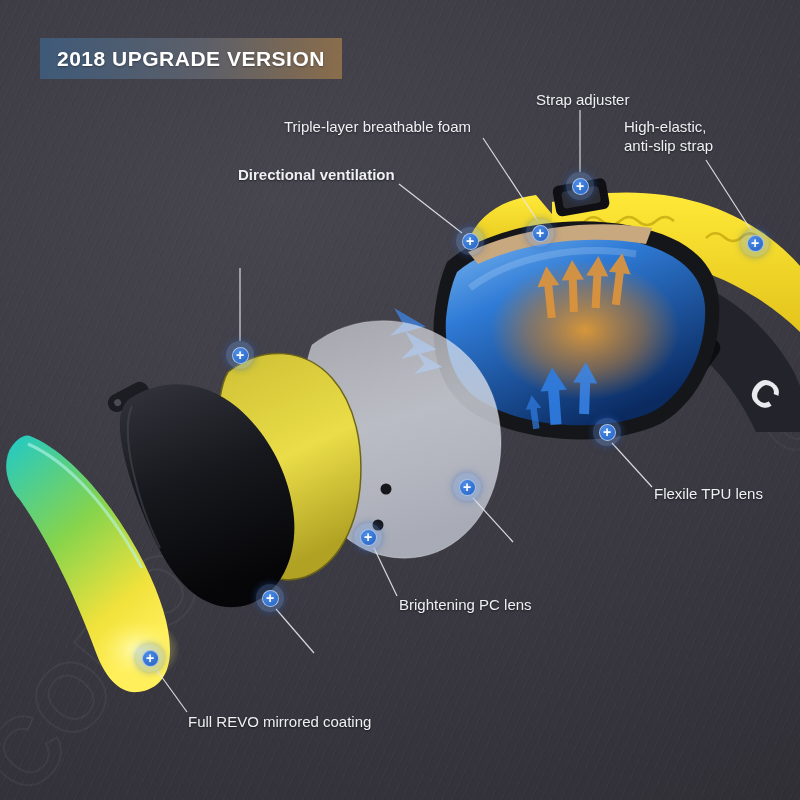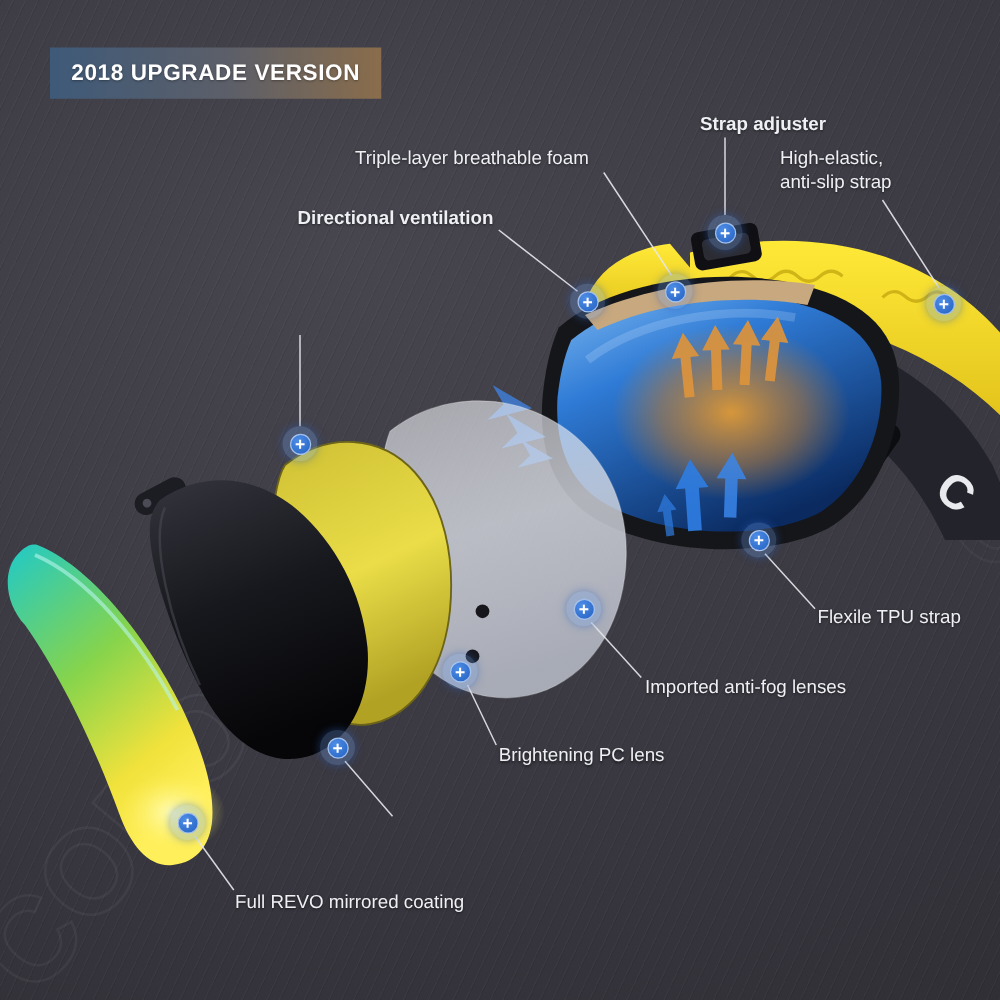--- a/index.html
+++ b/index.html
@@ -14,21 +14,21 @@
     position:absolute; inset:0; pointer-events:none;
     background:repeating-linear-gradient(115deg,
       rgba(255,255,255,0.022) 0 1px,
       rgba(0,0,0,0.06) 1px 2px,
       transparent 2px 9px);
   }
   .banner {
     position:absolute; left:40px; top:38px; height:41px; padding:0 17px;
     display:flex; align-items:center;
     background:linear-gradient(90deg,#3e5a79 0%,#5d5f68 55%,#8a6d4b 100%);
-    color:#ffffff; font-size:18px; font-weight:bold; letter-spacing:0.5px;
+    color:#ffffff; font-size:21px; font-weight:bold; letter-spacing:0.5px;
     text-shadow:0 1px 2px rgba(0,0,0,.35);
   }
   .callout {
     position:absolute; color:#eef0f4; font-size:15px; line-height:1.28;
     white-space:pre-line; text-shadow:0 1px 2px rgba(0,0,0,.55);
   }
   .marker {
     position:absolute; width:28px; height:28px; border-radius:50%;
     background:rgba(110,160,235,.30);
     display:flex; align-items:center; justify-content:center;
@@ -187,27 +187,26 @@
       <line x1="612" y1="443" x2="652" y2="487"></line>
       <line x1="473" y1="498" x2="513" y2="542"></line>
       <line x1="374" y1="548" x2="397" y2="596"></line>
       <line x1="276" y1="609" x2="314" y2="653"></line>
       <line x1="156" y1="669" x2="187" y2="712"></line>
     </g>
   </svg>
 
   <div class="banner">2018 UPGRADE VERSION</div>
 
-  <div class="callout" style="left:560px; top:90px;font-weight:bold;">Strap adjuster</div>
+  <div class="callout" style="left:536px; top:90px;">Strap adjuster</div>
   <div class="callout" style="left:284px; top:117px;">Triple-layer breathable foam</div>
   <div class="callout" style="left:624px; top:117px;">High-elastic,
 anti-slip strap</div>
   <div class="callout" style="left:238px; top:165px;font-weight:bold;">Directional ventilation</div>
-  <div class="callout" style="left:654px; top:484px;">Flexile TPU strap</div>
-  <div class="callout" style="left:516px; top:540px;">Imported anti-fog lenses</div>
+  <div class="callout" style="left:654px; top:484px;">Flexile TPU lens</div>
   <div class="callout" style="left:399px; top:595px;text-align:center;">Brightening PC lens</div>
   <div class="callout" style="left:188px; top:682px;margin-top:30px;">Full REVO mirrored coating</div>
 
   <div class="marker" style="left:566px; top:172px;">
       <span class="plus">+</span>
     </div>
   <div class="marker" style="left:526px; top:219px;">
       <span class="plus">+</span>
     </div>
   <div class="marker" style="left:741px; top:229px;">

